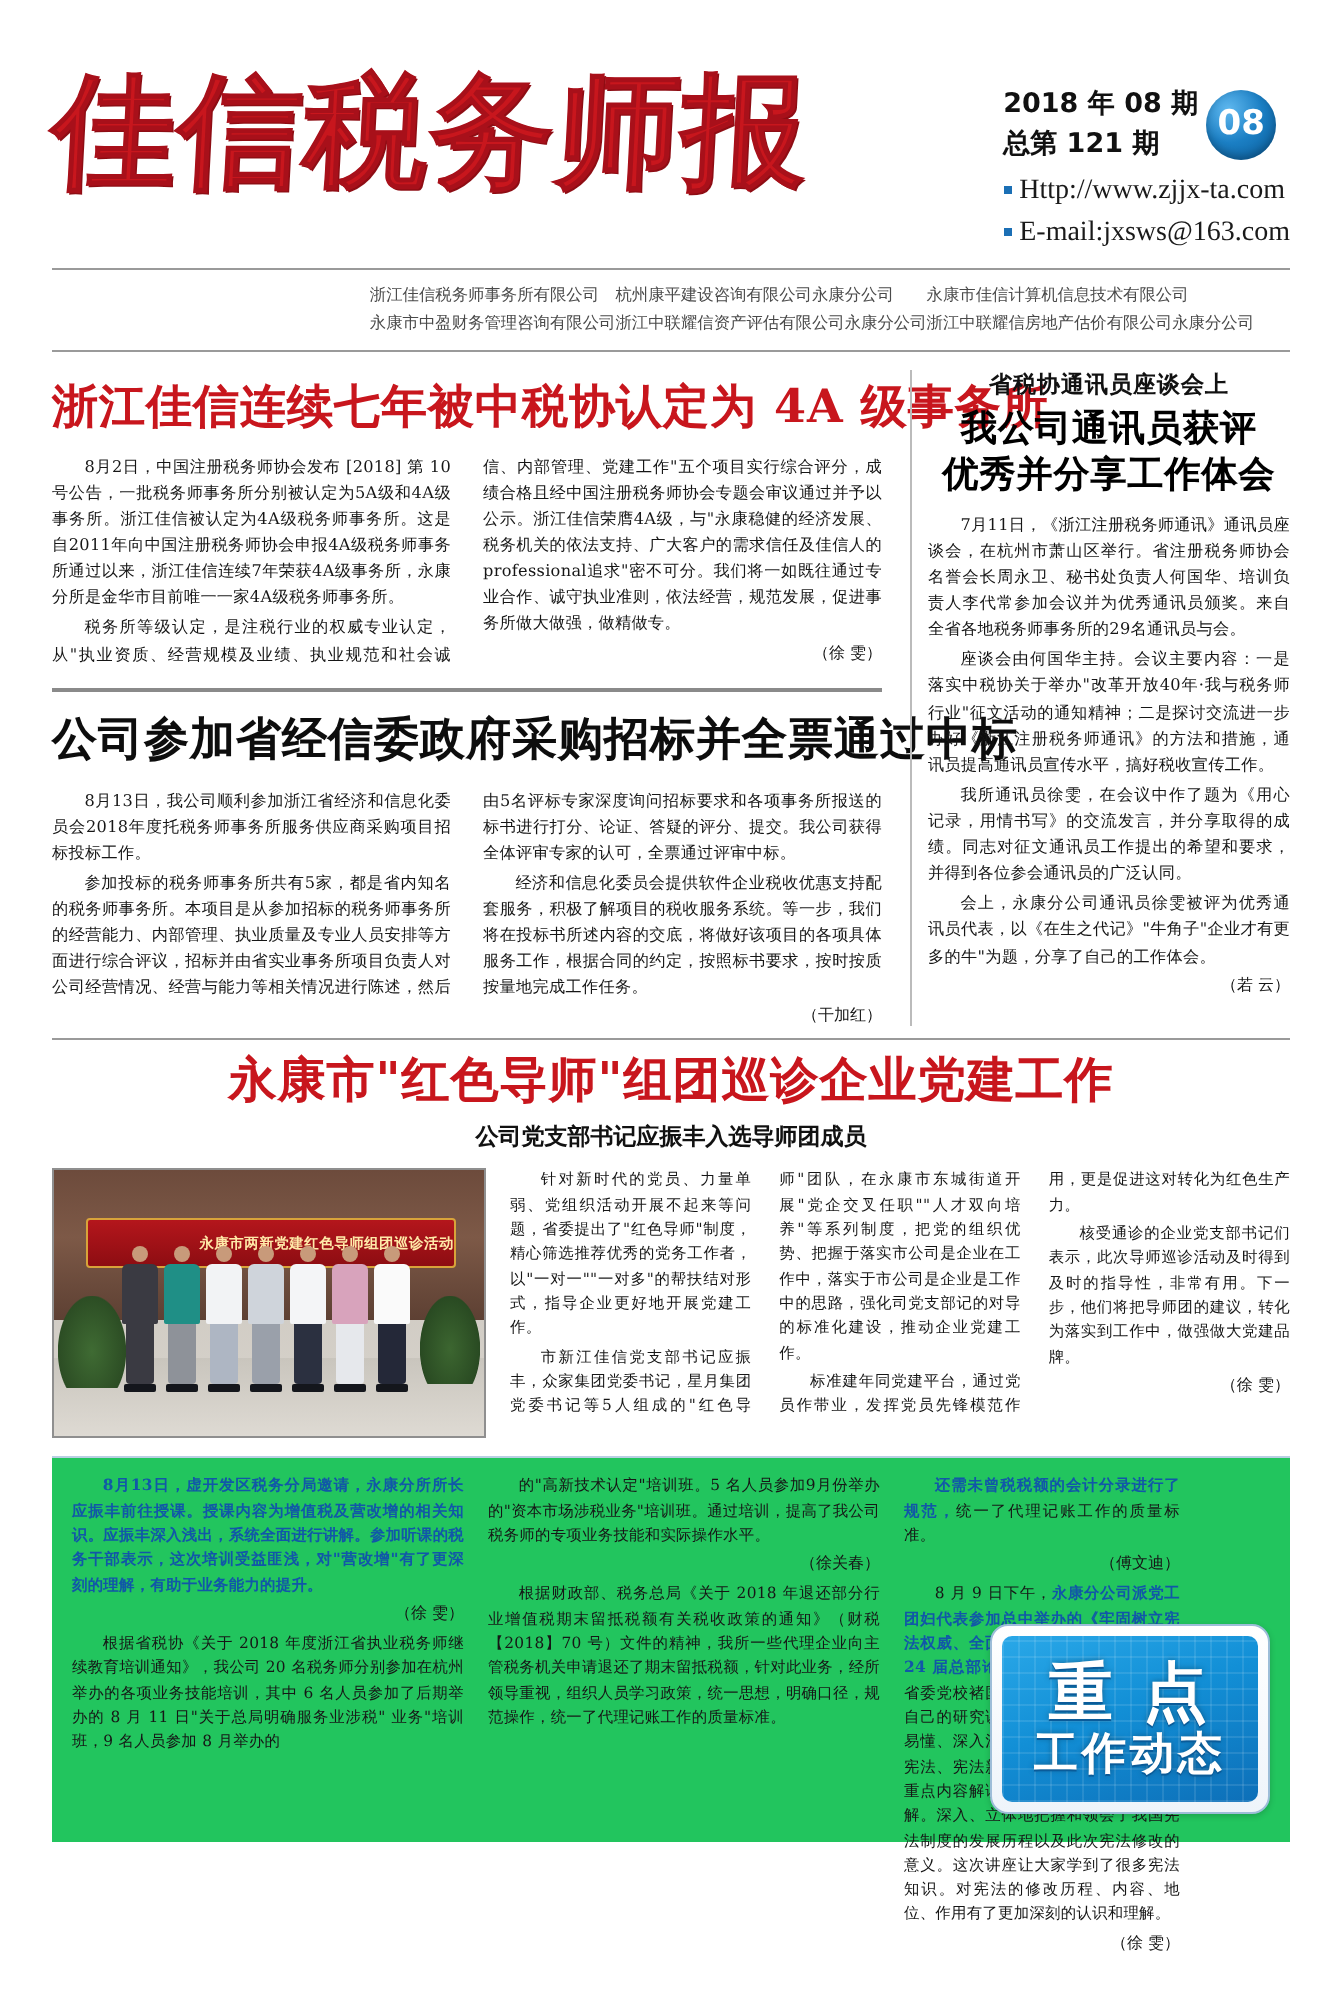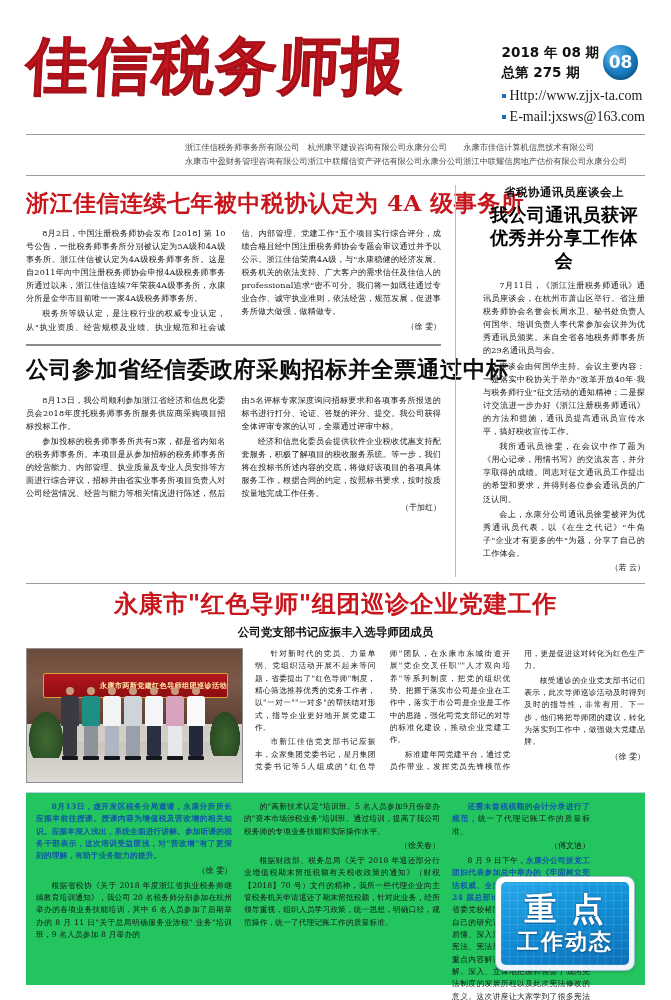--- a/index.html
+++ b/index.html
@@ -45,21 +45,21 @@
     display:flex;justify-content:flex-end;
     font-size:8.2px;line-height:1.7;color:#4a4a4a;
     padding:6px 18px 6px 18px;
   }
   .orgs .col{white-space:nowrap;}
   .rule-bot{border-top:1.6px solid #9a9a9a;}
 
   
   .band{display:flex;margin-top:9px;}
   .col-left{width:415px;}
-  .col-right{width:200px;margin-left:14px;border-left:1px solid #bbb;padding-left:27px;}
+  .col-right{width:200px;margin-left:14px;border-left:1px solid #bbb;padding-left:8px;}
 
   
   h1.red-head{
     font-family:"DejaVu Serif","Liberation Serif",serif;
     font-weight:bold;font-size:23px;color:#c8161d;
     margin:3px 0 8px 0;text-align:center;letter-spacing:.5px;white-space:nowrap;
   }
   h1.blk-head{
     font-family:"DejaVu Serif","Liberation Serif",serif;
     font-weight:bold;font-size:22.5px;color:#0d0d0d;
@@ -161,21 +161,21 @@
 <body>
 
 <div class="page">
 
   <div class="masthead">
     <div class="mast-title">佳信税务师报</div>
     <div class="mast-right">
       <div class="issue-row">
         <div class="issue-lines">
           <div>2018 年 08 期</div>
-          <div>总第 275 期</div>
+          <div>总第 121 期</div>
         </div>
         <div class="issue-badge">08</div>
       </div>
       <div class="contact">
         <div>Http://www.zjjx-ta.com</div>
         <div>E-mail:jxsws@163.com</div>
       </div>
     </div>
   </div>
 

